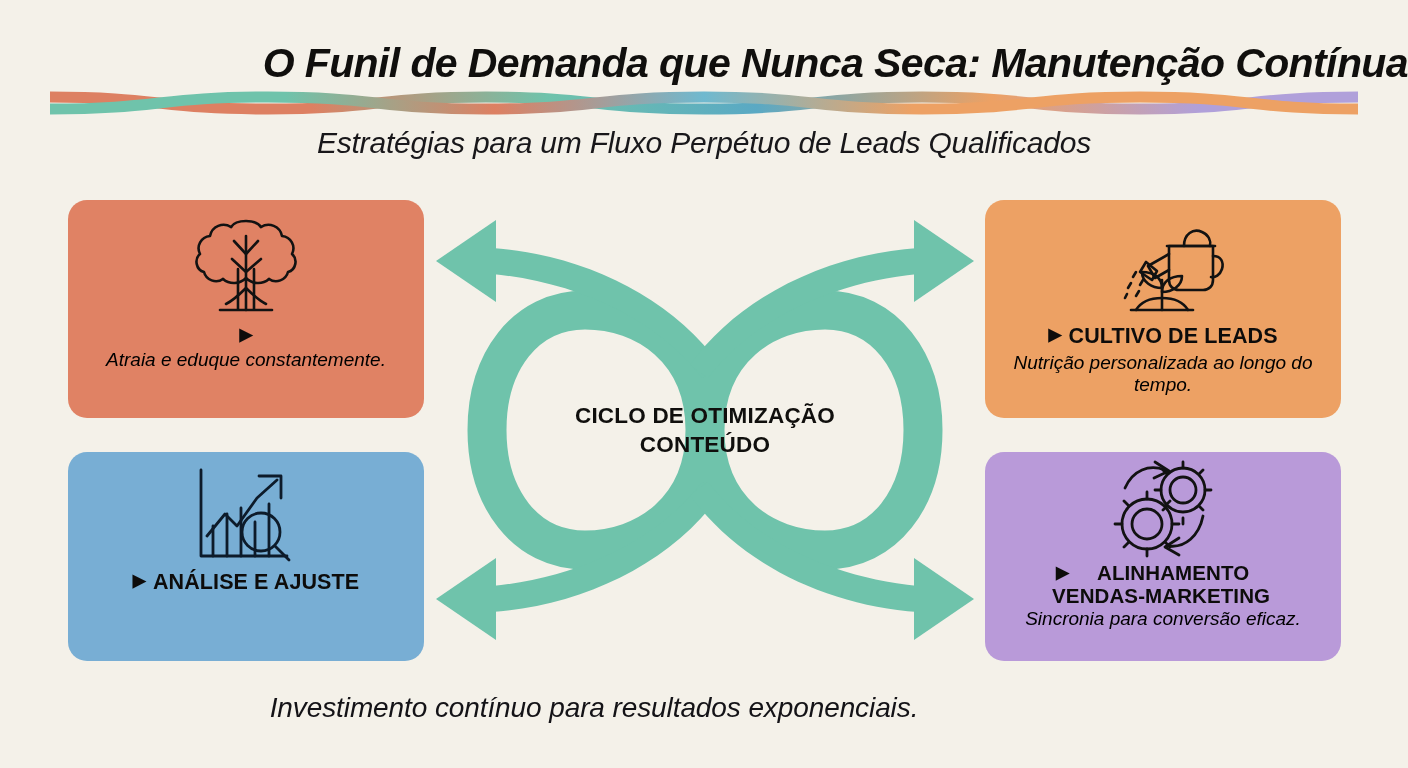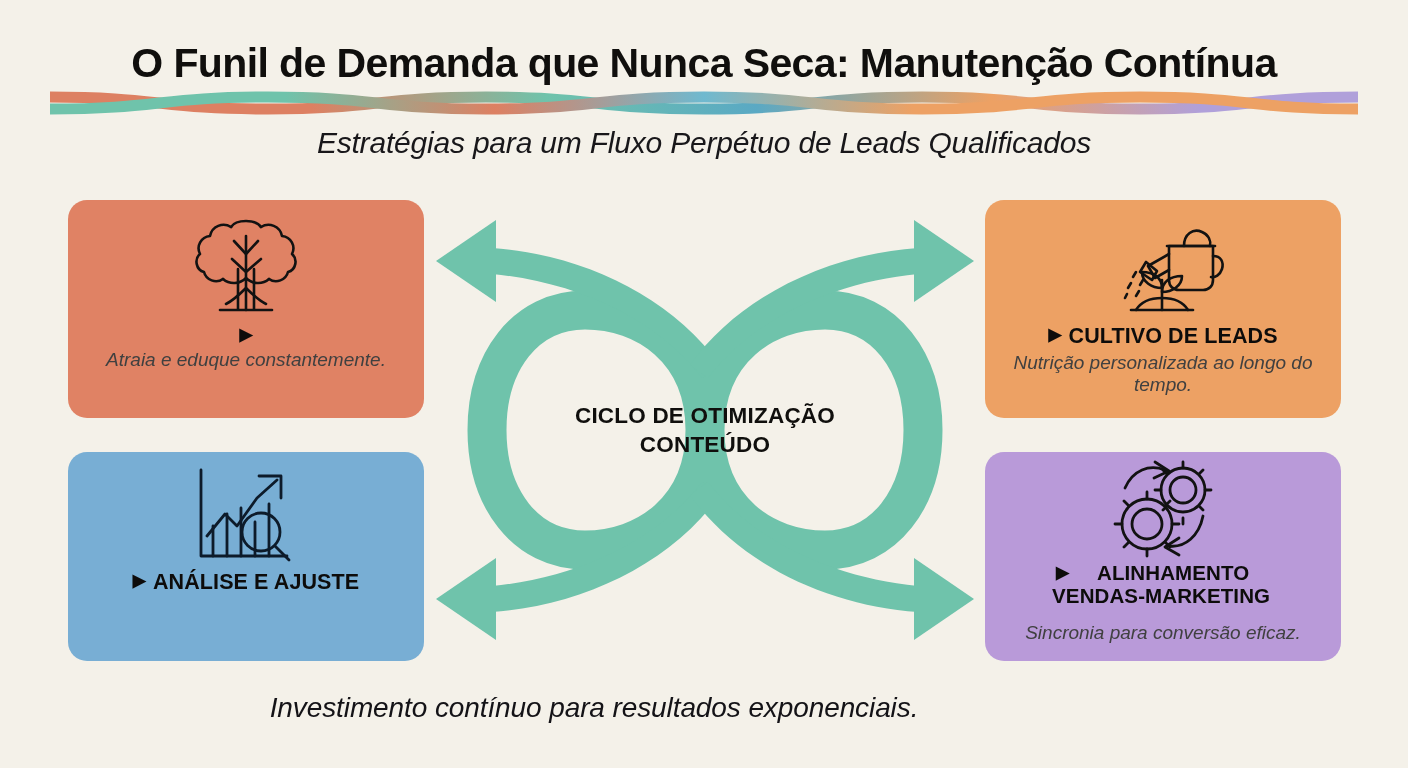--- a/index.html
+++ b/index.html
@@ -9,24 +9,25 @@
     background:#f4f1e9;
     font-family:"Liberation Sans", sans-serif;
     overflow:hidden;
     position:relative;
   }
   #stage{position:relative;width:1408px;height:768px;}
 
   
   .title{
     position:absolute;left:0;top:40px;width:1408px;
-    text-align:center;
+    text-align:right;
     font-size:41px;font-weight:bold;letter-spacing:-0.6px;
     color:#100f0d;
     font-family:"Liberation Sans", sans-serif;
+    font-style:italic;
   }
   .wave-wrap{position:absolute;left:50px;top:84px;width:1308px;height:36px;}
   .subtitle{
     position:absolute;left:0;top:126px;width:1408px;
     text-align:center;
     font-size:30px;font-style:italic;font-weight:500;
     color:#18171a;letter-spacing:-0.2px;
   }
 
   
@@ -46,21 +47,21 @@
     font-size:21.5px;font-weight:bold;color:#0d0c0b;
     letter-spacing:0.1px;text-align:center;line-height:1.12;
     padding:0 8px;
     display:flex;align-items:flex-start;justify-content:center;gap:7px;
   }
   .card-title .tri{
     font-size:17px;line-height:1.25;flex:0 0 auto;
   }
   .card-title .tlines{display:block;}
   .card-desc{
-    font-size:19px;font-style:italic;color:#404040;
+    font-size:19px;font-style:italic;color:#000000;
     text-align:center;line-height:1.18;margin-top:4px;padding:0 12px;
     font-weight:500;
   }
 
   
   #card-evergreen{left:68px;top:200px;width:356px;height:218px;}
   #card-cultivo  {left:985px;top:200px;width:356px;height:218px;}
   #card-analise  {left:68px;top:452px;width:356px;height:209px;}
   #card-alinhamento{left:985px;top:452px;width:356px;height:209px;}
 
@@ -273,18 +274,18 @@
         <path d="M72,78 L58,87 L72,95"></path>
       </svg>
     </div>
     <div class="card-title" style="font-size:20.5px;">
       <span class="tri">▶</span>
       <span class="tlines">
         <span>ALINHAMENTO</span><br>
         <span style="margin-left:-24px;display:inline-block;">VENDAS-MARKETING</span>
       </span>
     </div>
-    <div class="card-desc" style="padding:0 6px;margin-top:14px;">Sincronia para conversão eficaz.</div>
+    <div class="card-desc" style="padding:0 6px;margin-top:0;">Sincronia para conversão eficaz.</div>
   </div>
 
   <div class="footer">Investimento contínuo para resultados exponenciais.</div>
 
 </div>
 
 </body></html>

